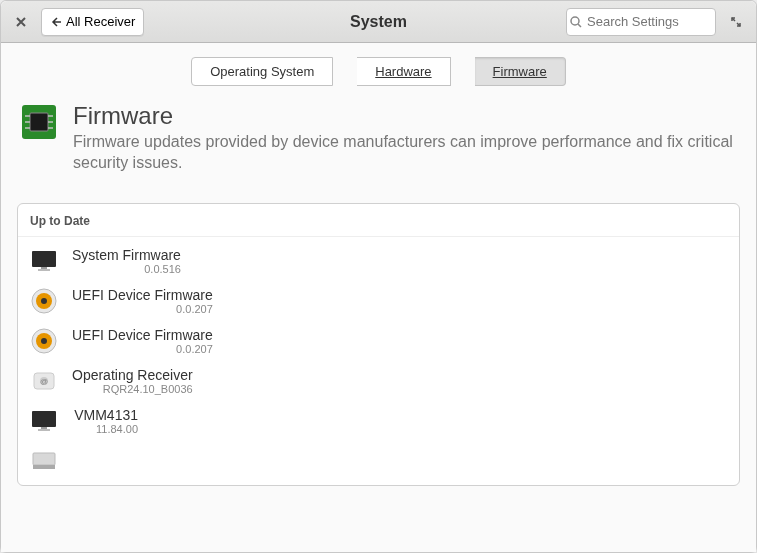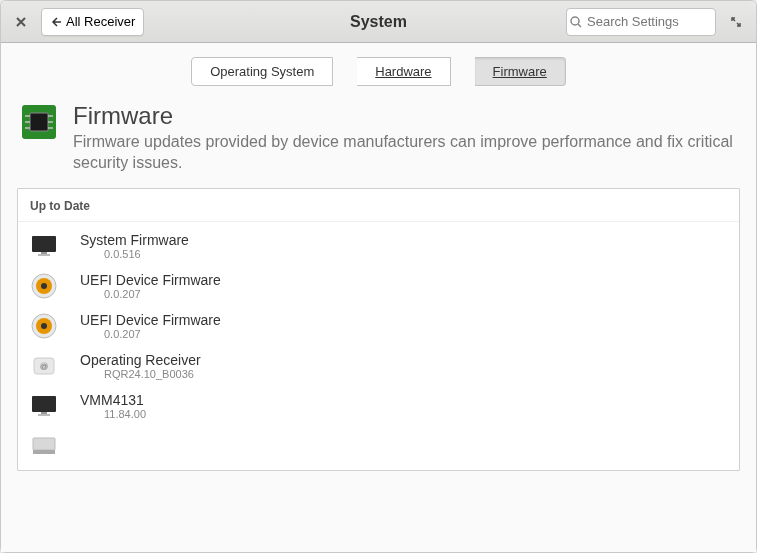--- a/index.html
+++ b/index.html
@@ -19,24 +19,24 @@
     .tabs { display: flex; justify-content: center; margin-bottom: 14px; gap: 24px; }
     .tab { border: 1px solid #c2c2c2; padding: 6px 18px; font-size: 13px; background: #fff; cursor: pointer; color: #333; }
     .tab:first-child { border-radius: 4px 0 0 4px; }
     .tab:last-child { border-radius: 0 4px 4px 0; }
     .tab:not(:first-child) { border-left: none; text-decoration: underline; }
     .tab.active { background: #e0e0e0; box-shadow: inset 0 1px 2px rgba(0,0,0,0.1); }
     .page-header { display: flex; align-items: flex-start; gap: 14px; padding: 2px 2px 14px 2px; }
     .page-icon { width: 40px; height: 40px; flex-shrink: 0; }
     .page-title { font-size: 24px; font-weight: 300; color: #444; margin-bottom: 2px; }
     .page-desc { font-size: 16px; color: #777; line-height: 1.3; }
-    .panel { border: 1px solid #d0d0d0; border-radius: 1px; background: #fff; }
+    .panel { border: 1px solid #d0d0d0; border-radius: 6px; background: #fff; margin-top: 15px; }
     .section-header { font-size: 12px; font-weight: 600; color: #555; padding: 10px 12px 8px; border-bottom: 1px solid #eee; }
     .list { padding: 4px 10px; }
-    .list-item { display: flex; align-items: center; gap: 22px; padding: 6px 2px; }
+    .list-item { display: flex; align-items: center; gap: 14px; padding: 6px 2px; text-align: right; }
     .item-icon { width: 28px; height: 28px; flex-shrink: 0; display: flex; align-items: center; justify-content: center; }
     .item-text { display: flex; flex-direction: column; }
     .item-name { font-size: 14px; color: #333; }
     .item-version { font-size: 11px; color: #888; padding-left: 24px; }
     
     .chip-svg rect.outer { fill: #2a8a2a; }
     .chip-svg rect.inner { fill: #1a1a1a; stroke: #888; stroke-width: 1; }
   </style>
 </head>
 <body>

